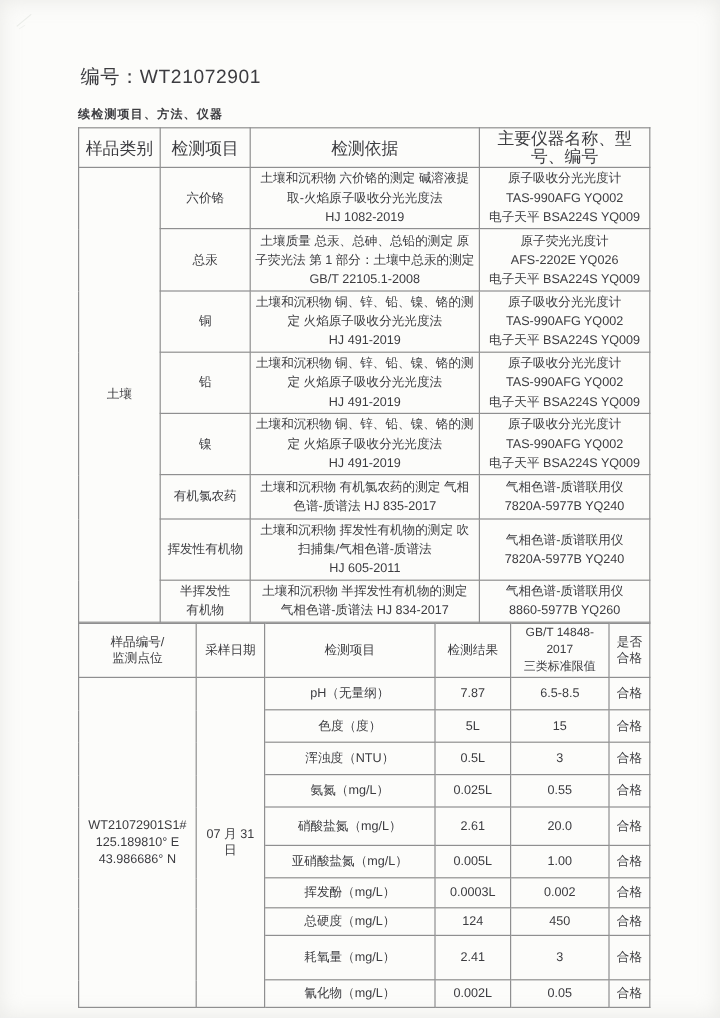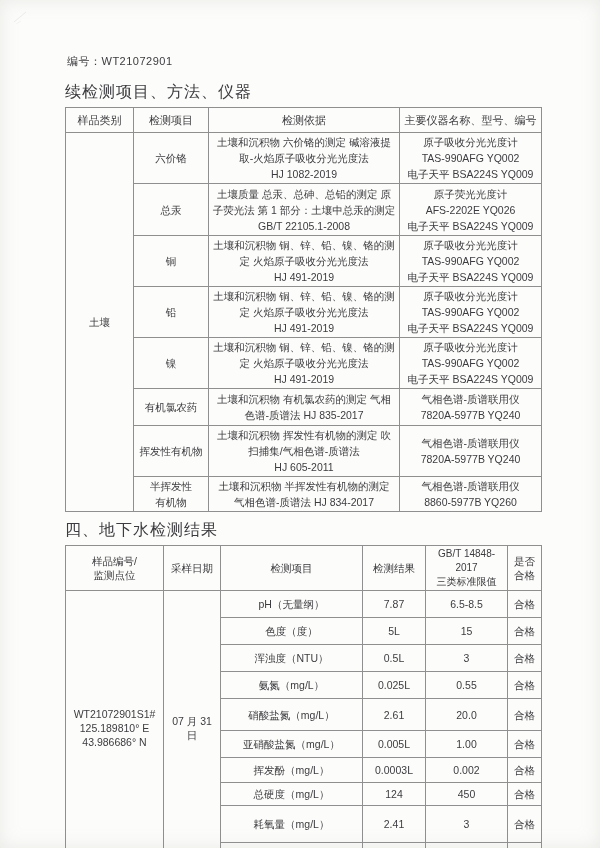--- a/index.html
+++ b/index.html
@@ -19,50 +19,50 @@
   .scan-mark {
     position: absolute; left: 12px; top: 8px;
     width: 34px; height: 22px;
     opacity: 0.35;
   }
   .content {
     position: absolute; left: 65px; top: 54px; width: 476px;
   }
   .doc-header {
     display: flex; justify-content: space-between; align-items: flex-start;
-    font-size: 11px; letter-spacing: 0.5px; gap: 36px;
+    font-size: 16px; letter-spacing: 0.5px; gap: 36px;
   }
   .doc-number { padding-left: 2px; }
   .page-indicator {
     border-bottom: 1px solid #5a5a60;
     padding: 0 6px 3px 6px;
     margin-right: 12px;
     letter-spacing: 1px;
   }
   .section-title {
-    font-weight: normal; font-size: 16px;
+    font-weight: bold; font-size: 10px;
     letter-spacing: 1px;
     margin-top: 13px; margin-bottom: 4px;
   }
   table {
     width: 476px;
     border-collapse: collapse;
     table-layout: fixed;
   }
   td {
     border: 1px solid #8f8f90;
     text-align: center;
     vertical-align: middle;
     white-space: pre-line;
     font-size: 10.5px;
     line-height: 16px;
     padding: 1px 2px;
     color: #3c3c40;
   }
-  .thead td { font-size: 11px; line-height: 15px; }
+  .thead td { font-size: 14px; line-height: 15px; }
   .t2 td { line-height: 14px; }
   .t2 .thead td { font-size: 10.5px; line-height: 14px; }
   .gbt-header { font-size: 10px !important; letter-spacing: 0; }
   .sample-id-cell { font-size: 10.5px; letter-spacing: 0; line-height: 17px; }
 </style>
 </head>
 <body>
 
 <div class="page">
 
@@ -158,21 +158,20 @@
         <td>半挥发性
 有机物</td>
         <td>土壤和沉积物 半挥发性有机物的测定
 气相色谱-质谱法 HJ 834-2017</td>
         <td>气相色谱-质谱联用仪
 8860-5977B YQ260</td>
       </tr>
     </tbody>
       </table>
 
-    <div class="section-title" style="margin-top:8px;">四、地下水检测结果</div>
 
     <table class="t2">
       <colgroup>
         <col style="width:98px">
           <col style="width:57px">
           <col style="width:142px">
           <col style="width:63px">
           <col style="width:82px">
           <col style="width:34px">
       </colgroup>

